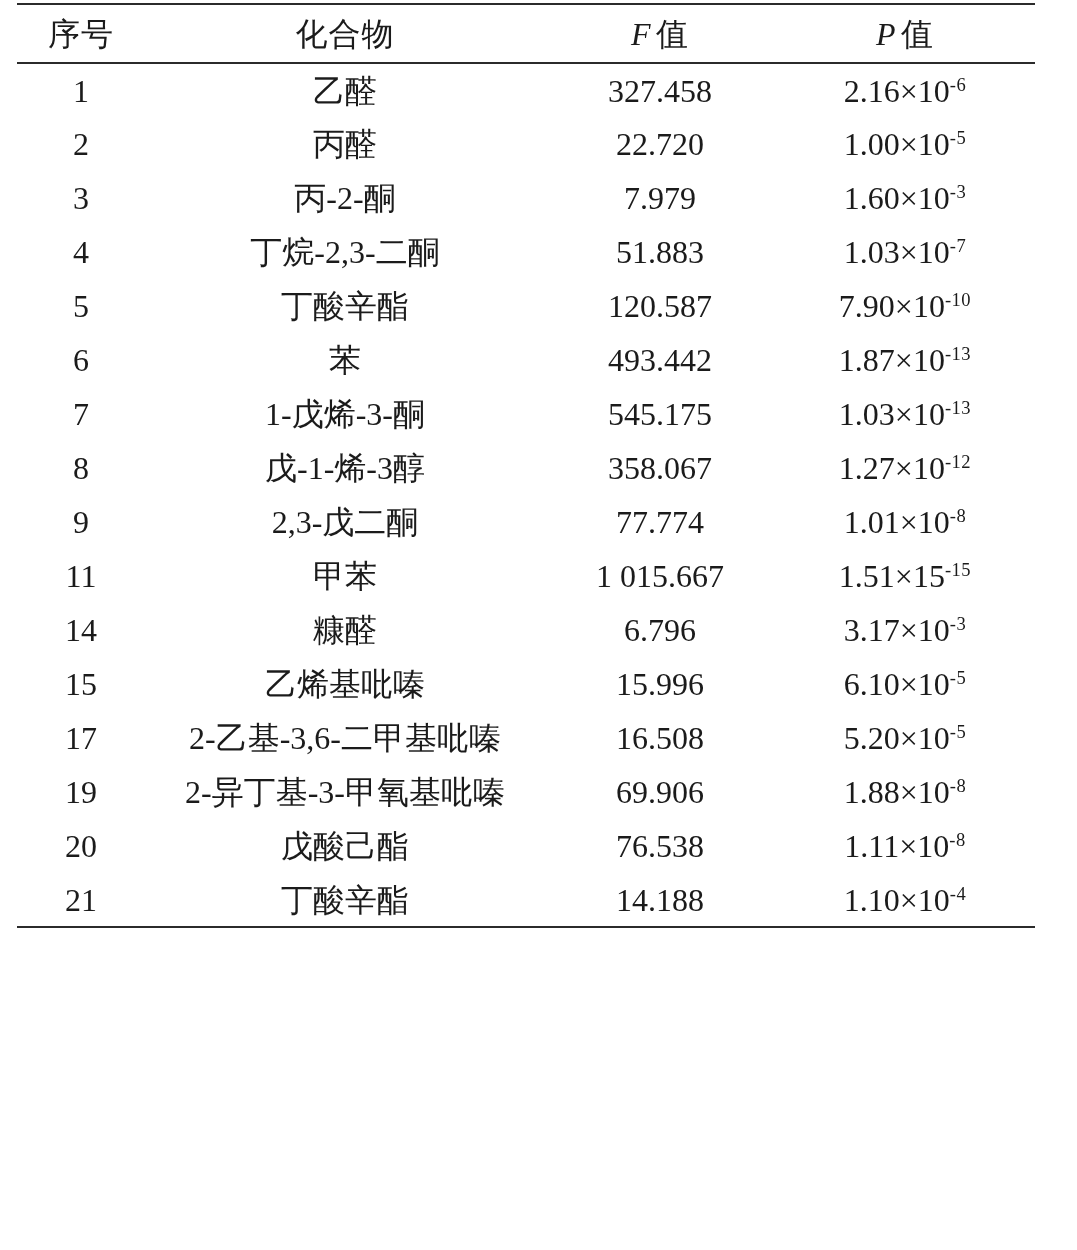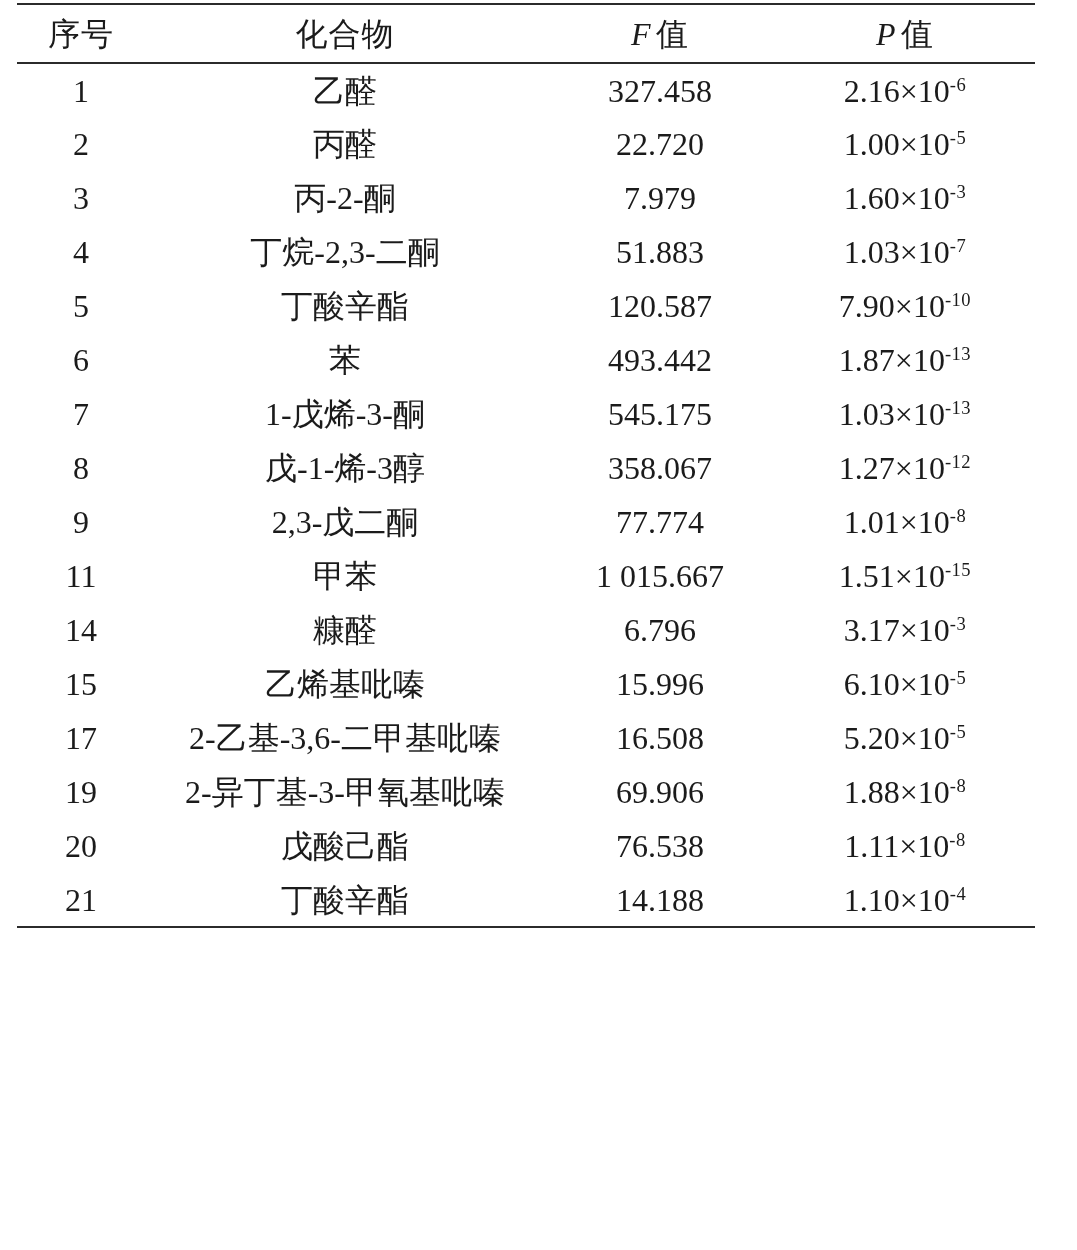--- a/index.html
+++ b/index.html
@@ -142,21 +142,21 @@
     <td>2,3-戊二酮</td>
     <td>77.774</td>
     <td><span>1.01×10</span><sup>-8</sup></td>
   </tr>
 
 
   <tr>
     <td>11</td>
     <td>甲苯</td>
     <td>1 015.667</td>
-    <td><span>1.51×10</span><sup>-15</sup></td>
+    <td><span>1.51×15</span><sup>-15</sup></td>
   </tr>
 
 
 
   <tr>
     <td>14</td>
     <td>糠醛</td>
     <td>6.796</td>
     <td><span>3.17×10</span><sup>-3</sup></td>
   </tr>

